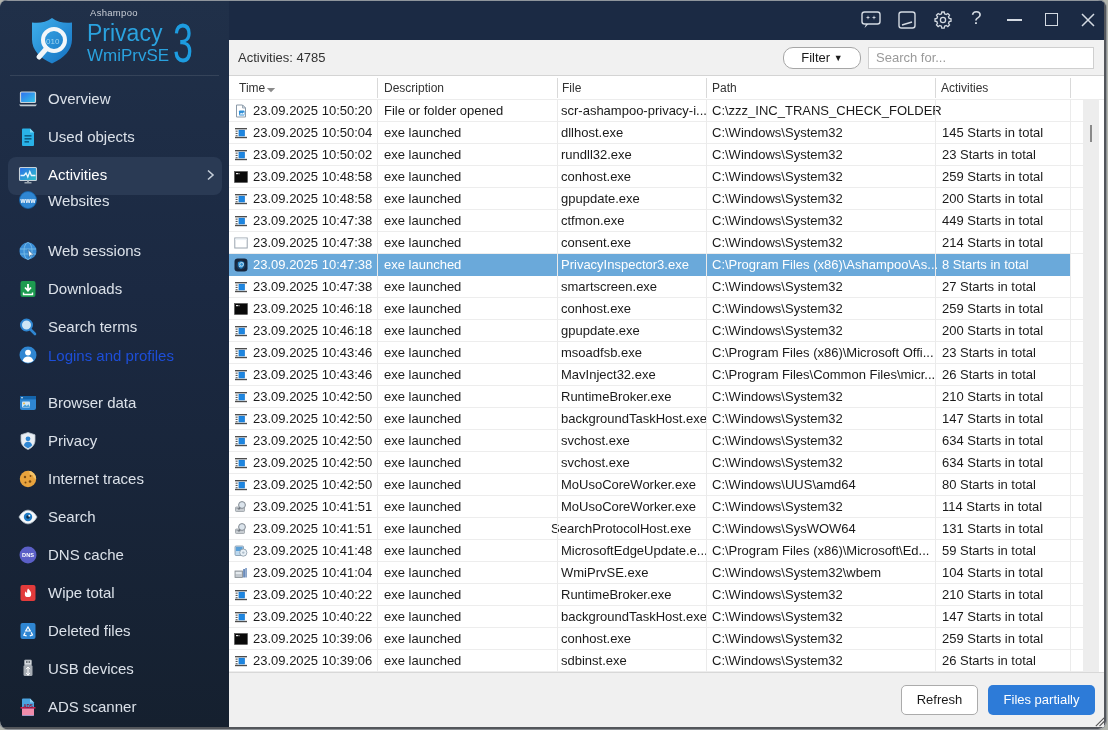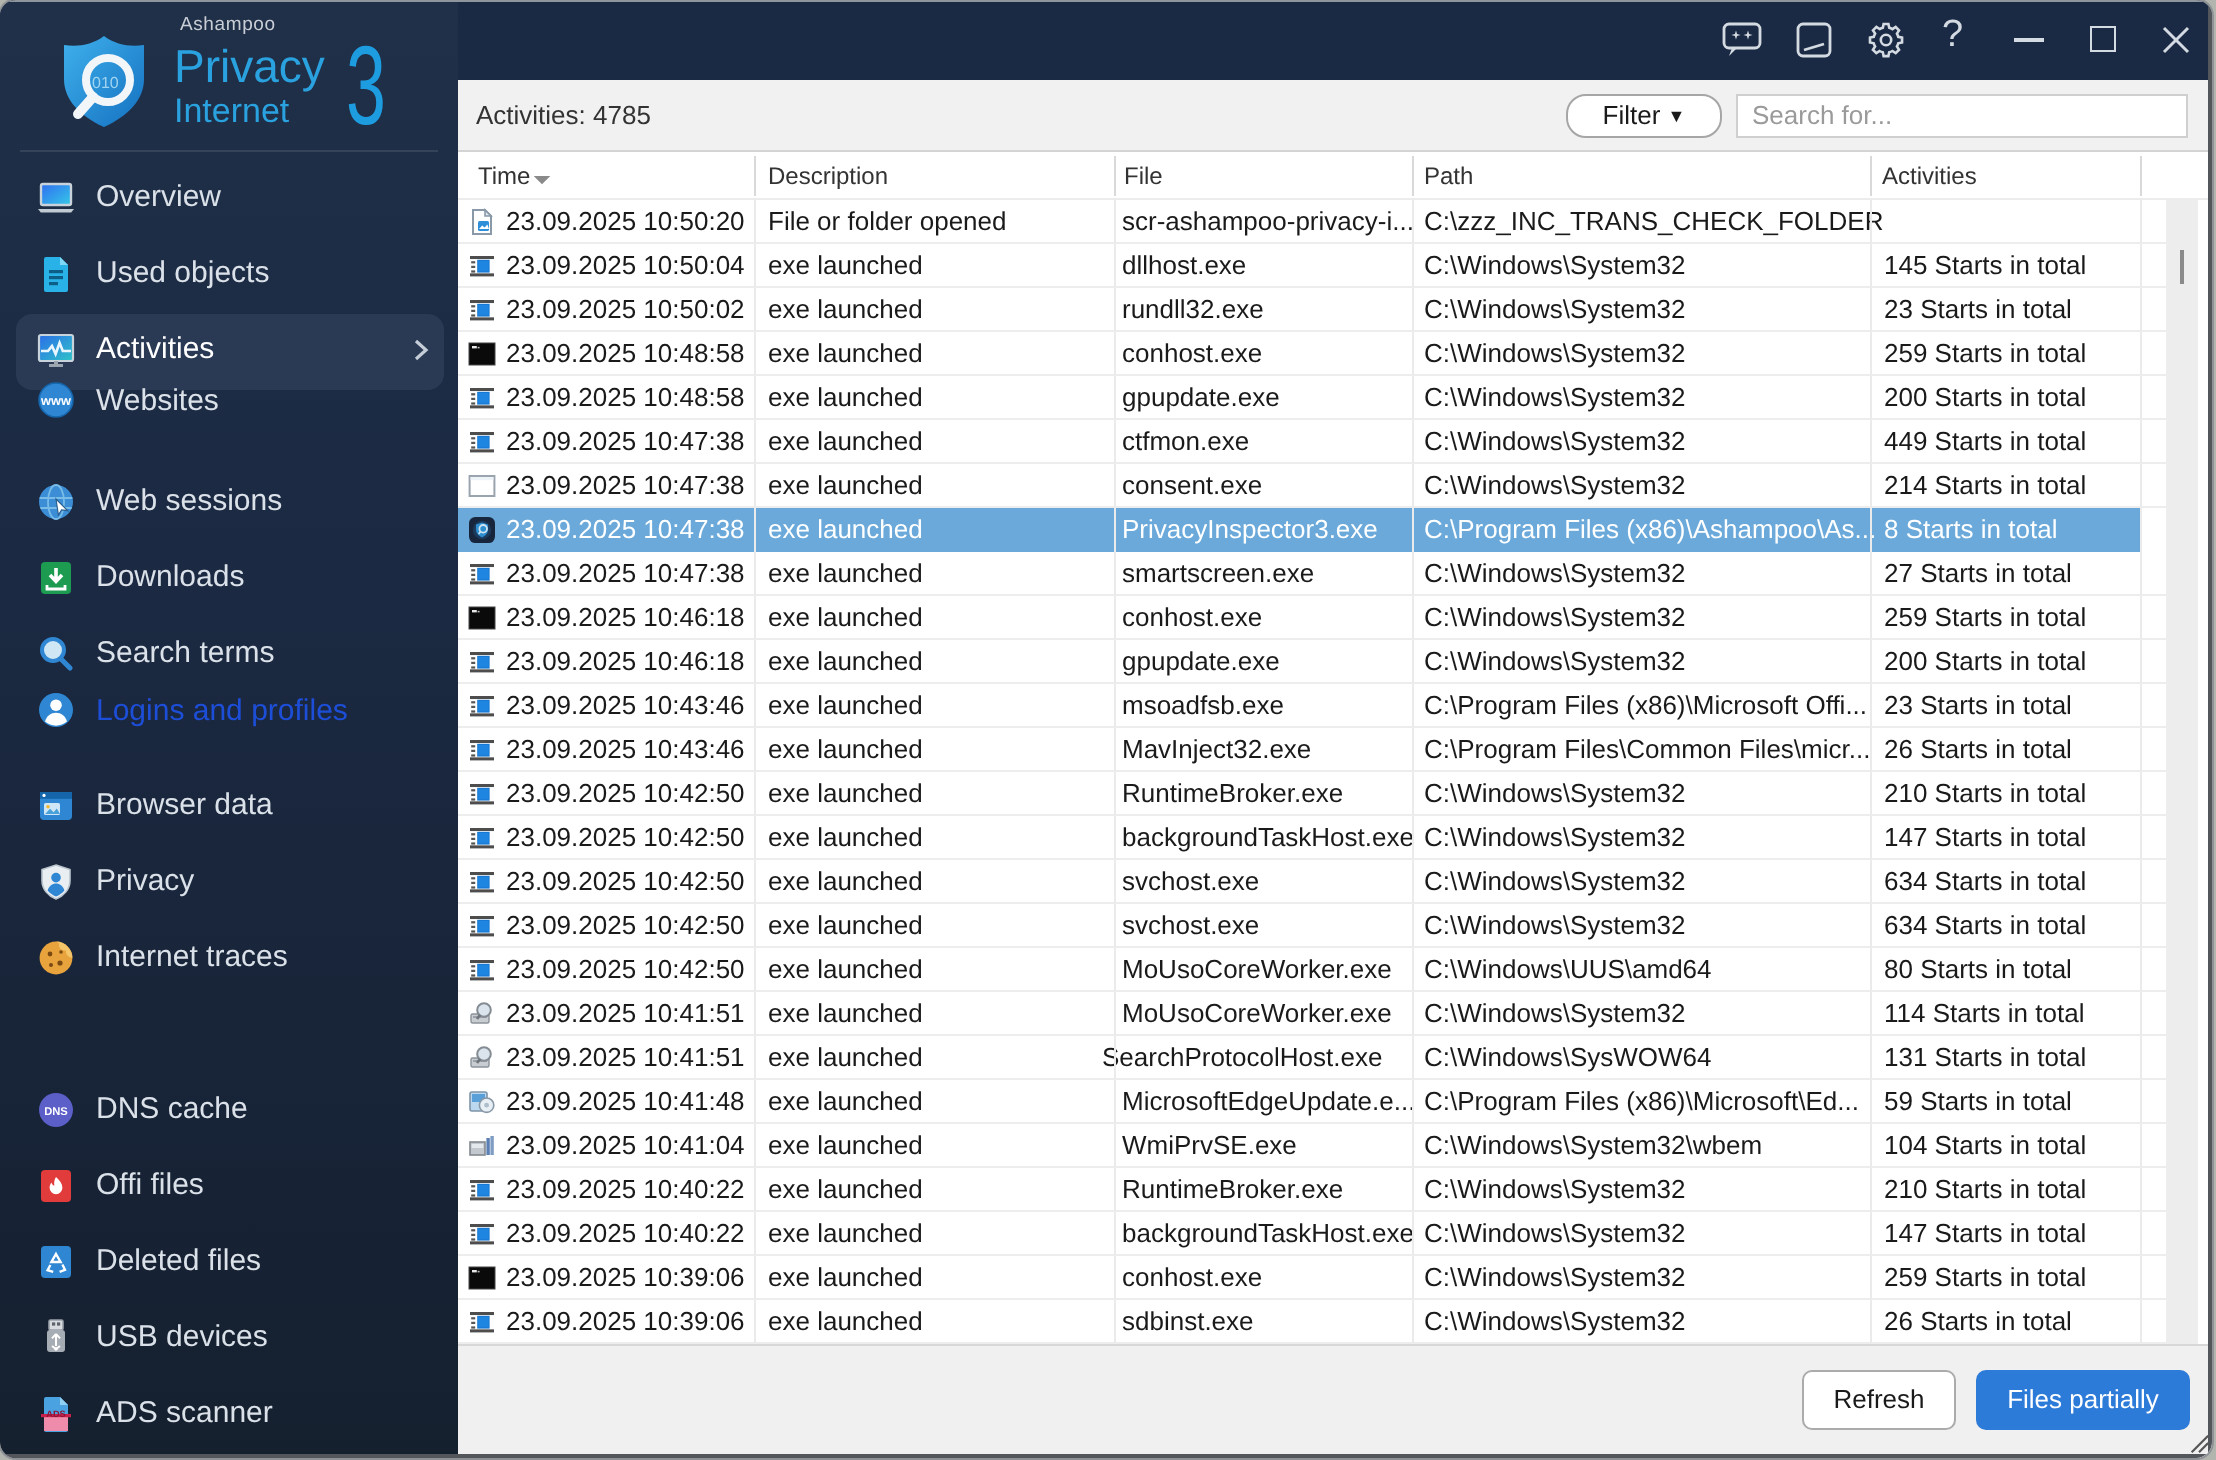--- a/index.html
+++ b/index.html
@@ -47,21 +47,21 @@
           <stop offset="1" stop-color="#1470c0"></stop>
         </linearGradient>
       </defs>
 <path d="M26 3c6 4.5 13 5.5 20 4.5v17c0 10.5-8 18.5-20 24C14 43 6 35 6 24.5v-17C13 8.5 20 7.5 26 3z" fill="url(#shg)"></path>
 <text x="20" y="29" font-size="8" fill="#9fd4f0" font-family="Liberation Sans,sans-serif">010</text>
 <circle cx="28" cy="25" r="11" fill="none" stroke="#f2f6f9" stroke-width="4"></circle>
 <line x1="13" y1="42" x2="20.5" y2="33.5" stroke="#f2f6f9" stroke-width="5" stroke-linecap="round"></line>
 </svg>
 <div class="abs" style="left:90px;top:7px;font-size:9.5px;color:#c9ced6;letter-spacing:0.3px">Ashampoo</div>
 <div class="abs" style="left:87px;top:20px;font-size:23px;color:#2aa2df">Privacy</div>
-<div class="abs" style="left:87px;top:46px;font-size:17px;color:#2aa2df">Internet</div>
+<div class="abs" style="left:87px;top:46px;font-size:17px;color:#2aa2df">WmiPrvSE</div>
 <div class="abs" style="left:173px;top:10px;font-size:56px;color:#1d9ce0;transform:scaleX(0.64);transform-origin:left top">3</div>
 <div class="abs misel"></div>
 <svg class="abs chev" viewBox="0 0 16 16">
       <path d="M6 3.5l5 4.5-5 4.5" fill="none" stroke="#c4cdd8" stroke-width="1.6"></path>
     </svg>
 <div class="abs mi" style="top:79.5px;color:#dbe1e9">
       <span class="ic"><svg width="22" height="22" viewBox="0 0 22 22">
           <defs>
             <linearGradient id="govr" x1="0" y1="0" x2="1" y2="1">
               <stop offset="0" stop-color="#2f6ff0"></stop>
@@ -161,33 +161,42 @@
       <span class="ic"><svg width="22" height="22" viewBox="0 0 22 22">
           <circle cx="11" cy="11" r="8.2" fill="#e8a33d"></circle>
           <path d="M11 2.8a8.2 8.2 0 0 1 8.2 8.2c-2.5-.6-3.4-2-3.2-3.8-2.2.3-3.8-1-3.5-3.4-.5-.6-1-.9-1.5-1z" fill="#f4c469"></path>
           <circle cx="8" cy="9" r="1.2" fill="#7a4a12"></circle>
           <circle cx="13" cy="13.5" r="1.3" fill="#7a4a12"></circle>
           <circle cx="8.5" cy="14.5" r="1" fill="#7a4a12"></circle>
           <circle cx="13.5" cy="8" r="0.9" fill="#7a4a12"></circle>
         </svg></span>
       <span>Internet traces</span>
     </div>
+<div class="abs mi" style="top:497.5px;color:#dbe1e9">
+      <span class="ic"><svg width="22" height="22" viewBox="0 0 22 22">
+          <path d="M2 11c2.5-4.5 5.8-6.8 9-6.8s6.5 2.3 9 6.8c-2.5 4.5-5.8 6.8-9 6.8S4.5 15.5 2 11z" fill="#f4f7fa" stroke="#b9c4cd" stroke-width="0.8"></path>
+          <circle cx="11" cy="11" r="4.2" fill="#1e7ac4"></circle>
+          <circle cx="11" cy="11" r="1.8" fill="#0b2e4e"></circle>
+          <circle cx="12.3" cy="9.7" r="1" fill="#fff"></circle>
+        </svg></span>
+      <span>Search</span>
+    </div>
 <div class="abs mi" style="top:535.5px;color:#dbe1e9">
       <span class="ic"><svg width="22" height="22" viewBox="0 0 22 22">
           <circle cx="11" cy="11" r="8.5" fill="#5b5fc7"></circle>
           <text x="11" y="13.3" font-family="Liberation Sans,sans-serif" font-size="5.6" font-weight="bold" fill="#fff" text-anchor="middle">DNS</text>
         </svg></span>
       <span>DNS cache</span>
     </div>
 <div class="abs mi" style="top:573.5px;color:#dbe1e9">
       <span class="ic"><svg width="22" height="22" viewBox="0 0 22 22">
           <rect x="3.5" y="3" width="15" height="16" rx="2" fill="#e23b3b"></rect>
           <path d="M11 6.5c1.8 1.6 3.2 3.4 3.2 5.4a3.2 3.2 0 0 1-6.4 0c0-.9.3-1.8.9-2.7.3 1 .9 1.5 1.5 1.6-.3-1.6 0-3.1.8-4.3z" fill="#fff"></path>
         </svg></span>
-      <span>Offi files</span>
+      <span>Wipe total</span>
     </div>
 <div class="abs mi" style="top:611.5px;color:#dbe1e9">
       <span class="ic"><svg width="22" height="22" viewBox="0 0 22 22">
           <rect x="3.5" y="3" width="15" height="16" rx="2" fill="#2f86d2"></rect>
           <path d="M11 7l2.3 4h-4.6z" fill="none" stroke="#fff" stroke-width="1.2"></path>
           <path d="M8.2 12.5l-1.4 2.6 2.8.8M14.2 12.2l1.3 2.7-2.7 1" fill="none" stroke="#fff" stroke-width="1.2"></path>
         </svg></span>
       <span>Deleted files</span>
     </div>
 <div class="abs mi" style="top:649.5px;color:#dbe1e9">

